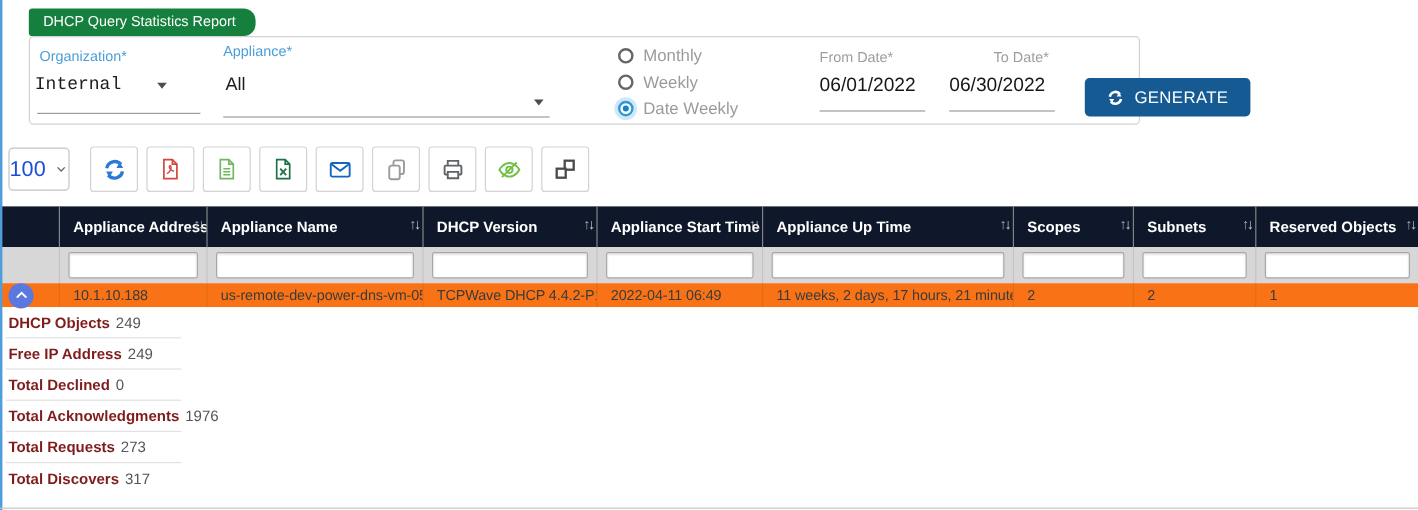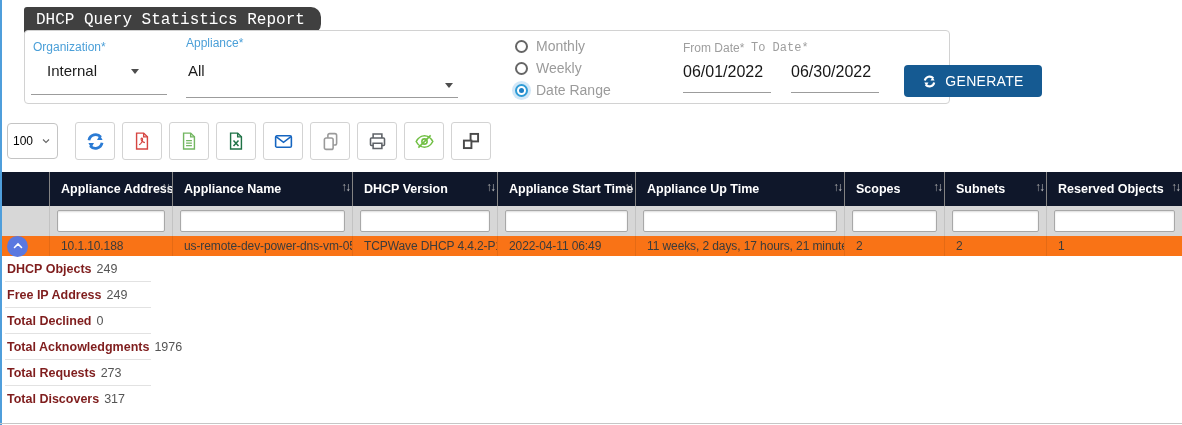--- a/index.html
+++ b/index.html
@@ -2,22 +2,22 @@
 <html><head>
 <meta charset="utf-8">
 <style>
   * { margin:0; padding:0; box-sizing:border-box; }
   body { font-family:"Liberation Sans", sans-serif; background:#fff; }
   .page { position:relative; width:1182px; height:425px; background:#fff; overflow:hidden; }
   .edge-left { position:absolute; left:0; top:0; width:2px; height:425px; background:#4f9edb; z-index:50; }
   .edge-bottom { position:absolute; left:0; top:423px; width:1182px; height:1px; background:#c6c6c6; z-index:50; }
 
   
-  .badge { position:absolute; left:24px; top:7px; background:#404040; color:#fff;
-           font-size:16px; padding:4px 16px 5px 12px; border-radius:3px 10px 10px 3px;font-family:Liberation Mono, monospace; }
+  .badge { position:absolute; left:24px; top:7px; background:#15803d; color:#fff;
+           font-size:12px; padding:4px 16px 5px 12px; border-radius:3px 10px 10px 3px; }
 
   
   .panel { position:absolute; left:24px; top:30px; width:926px; height:74px;
            background:#fff; border:1px solid #d2d2d2; border-radius:4px; }
   .flabel { position:absolute; font-size:12px; color:#9e9e9e; }
   .flabel.blue { color:#4a9fd8; }
   .fvalue { position:absolute; font-size:15px; color:#1c1c1c; }
   .fline  { position:absolute; height:1px; background:#9c9c9c; }
   .caret-down { position:absolute; width:0; height:0; border-left:4px solid transparent;
                 border-right:4px solid transparent; border-top:5px solid #4d4d4d; }
@@ -32,21 +32,21 @@
   .radio-label { font-size:14px; color:#9b9b9b; }
 
   .date-value { font-size:16px; color:#171717; }
   .gen-btn { position:absolute; left:879px; top:34px; width:138px; height:32px; background:#155a92;
              color:#fff; border:none; border-radius:4px; font-size:14px; font-family:inherit;
              display:flex; align-items:center; justify-content:center; gap:8px; cursor:pointer; letter-spacing:.3px; }
 
   
   .toolbar { position:absolute; left:7px; top:122px; display:flex; align-items:center; gap:7px; }
   .psize { width:51px; height:36px; border:1px solid #c4c4c4; border-radius:4px; background:#fff;
-           display:flex; align-items:center; justify-content:center; gap:7px; font-size:12px; color:#000000;
+           display:flex; align-items:center; justify-content:center; gap:7px; font-size:18px; color:#1d4ed8;
            margin-right:10px; cursor:pointer; }
   .tbtn { width:40px; height:38px; border:1px solid #d3d3d3; border-radius:3px; background:#fff;
           display:flex; align-items:center; justify-content:center; cursor:pointer; }
 
   
   .grid { position:absolute; left:0; top:172px; width:1182px; }
   .grow { display:flex; width:1182px; }
   .c0{width:50px;} .c1{width:123px;} .c2{width:180px;} .c3{width:145px;} .c4{width:138px;}
   .c5{width:209px;} .c6{width:100px;} .c7{width:102px;} .c8{width:135px;}
 
@@ -84,21 +84,21 @@
 <div class="page">
   <div class="edge-left"></div>
   <div class="edge-bottom"></div>
 
   <div class="badge">DHCP Query Statistics Report</div>
 
   <div class="panel">
 
     <div>
       <div class="flabel blue" style="left:8px; top:9px;">Organization*</div>
-      <div class="fvalue" style="left:22px; top:31px;">Internal</div>
+      <div class="fvalue" style="left:4px; top:31px;font-family:Liberation Mono, monospace;">Internal</div>
       <div class="caret-down" style="left:106px; top:38px;"></div>
       <div class="fline" style="left:6px; top:63px; width:136px;"></div>
     </div>
 
     <div>
       <div class="flabel blue" style="left:161px; top:5px;">Appliance*</div>
       <div class="fvalue" style="left:163px; top:31px;">All</div>
       <div class="caret-down" style="left:420px; top:52px;"></div>
       <div class="fline" style="left:161px; top:66px; width:272px;"></div>
     </div>
@@ -107,32 +107,32 @@
       <div class="radio-row">
         <span class="radio-circle"></span>
         <span class="radio-label">Monthly</span>
       </div>
       <div class="radio-row">
         <span class="radio-circle"></span>
         <span class="radio-label">Weekly</span>
       </div>
       <div class="radio-row checked">
         <span class="radio-circle"></span>
-        <span class="radio-label">Date Range</span>
+        <span class="radio-label">Date Weekly</span>
       </div>
     </div>
 
     <div>
       <div class="flabel" style="left:658px; top:10px;">From Date*</div>
       <div class="fvalue date-value" style="left:658px; top:32px;">06/01/2022</div>
       <div class="fline" style="left:658px; top:61px; width:88px;"></div>
     </div>
 
     <div>
-      <div class="flabel" style="left:726px; top:10px;font-family:Liberation Mono, monospace;">To Date*</div>
+      <div class="flabel" style="left:803px; top:10px;">To Date*</div>
       <div class="fvalue date-value" style="left:766px; top:32px;">06/30/2022</div>
       <div class="fline" style="left:766px; top:61px; width:88px;"></div>
     </div>
 
     <button class="gen-btn">
       <svg width="15" height="15" viewBox="0 0 24 24">
         <g fill="none" stroke="#ffffff" stroke-width="3.4">
           <path d="M19.5 13.5a7.8 7.8 0 0 1-13.6 3.6"></path>
           <path d="M4.5 10.5a7.8 7.8 0 0 1 13.6-3.6"></path>
         </g>

